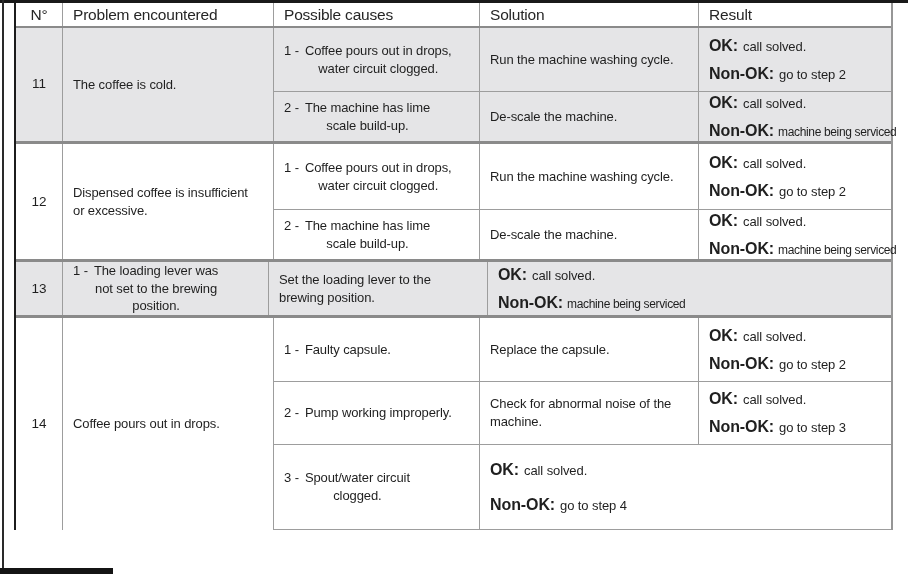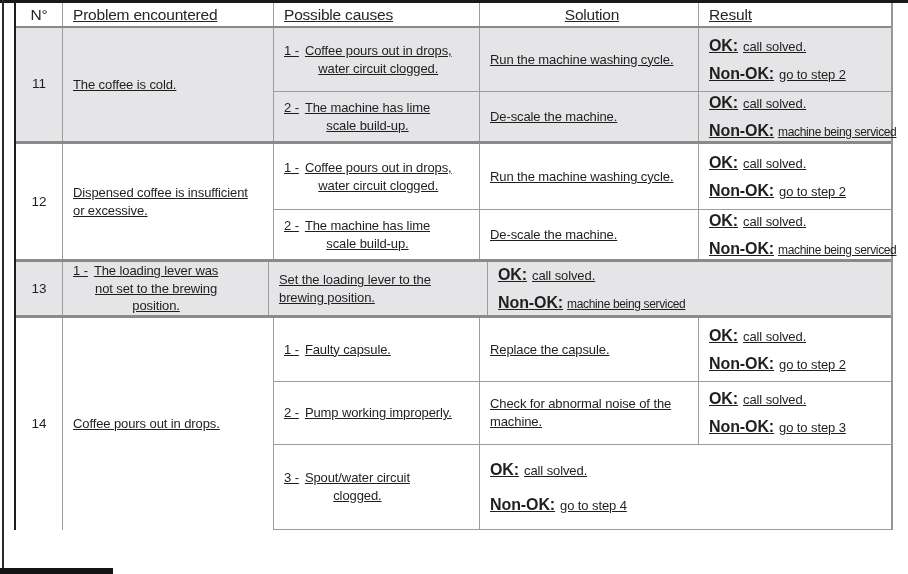--- a/index.html
+++ b/index.html
@@ -21,23 +21,23 @@
   .tbl{
     position:absolute;left:14px;top:3px;width:879px;
     border-left:2px solid #1c1c1c;border-right:2px solid #969696;
     background:#fff;
   }
   .hrow{display:flex;height:25px;border-bottom:2px solid var(--grid-heavy);background:#fff;}
   .hcell{display:flex;align-items:center;font-size:15.5px;letter-spacing:-0.2px;color:#262626;}
   .c-num{width:46px;}
   .c-problem{width:211px;}
   .c-cause{width:206px;text-align:center;}
-  .c-solution{width:219px;justify-content:center;}
+  .c-solution{width:219px;}
   .c-result{flex:1;min-width:0;}
-  .bl{border-left:1px solid var(--grid);text-decoration:underline;}
+  .bl{border-left:1px solid var(--grid);}
   .pad{padding-left:10px;padding-right:4px;}
   .center-h{justify-content:center;}
 
   .mrow{display:flex;border-bottom:3px solid var(--grid-heavy);}
   .mrow:last-child{border-bottom:none;}
   .mrow.shaded{background:var(--shade);}
   .cell{display:flex;flex-direction:column;justify-content:center;font-size:13px;line-height:1.35;letter-spacing:-0.1px;}
   .numcell{align-items:center;font-size:13.5px;}
   .subcol{flex:1;display:flex;flex-direction:column;min-width:0;}
   .subrow{display:flex;border-bottom:1px solid var(--grid);}

